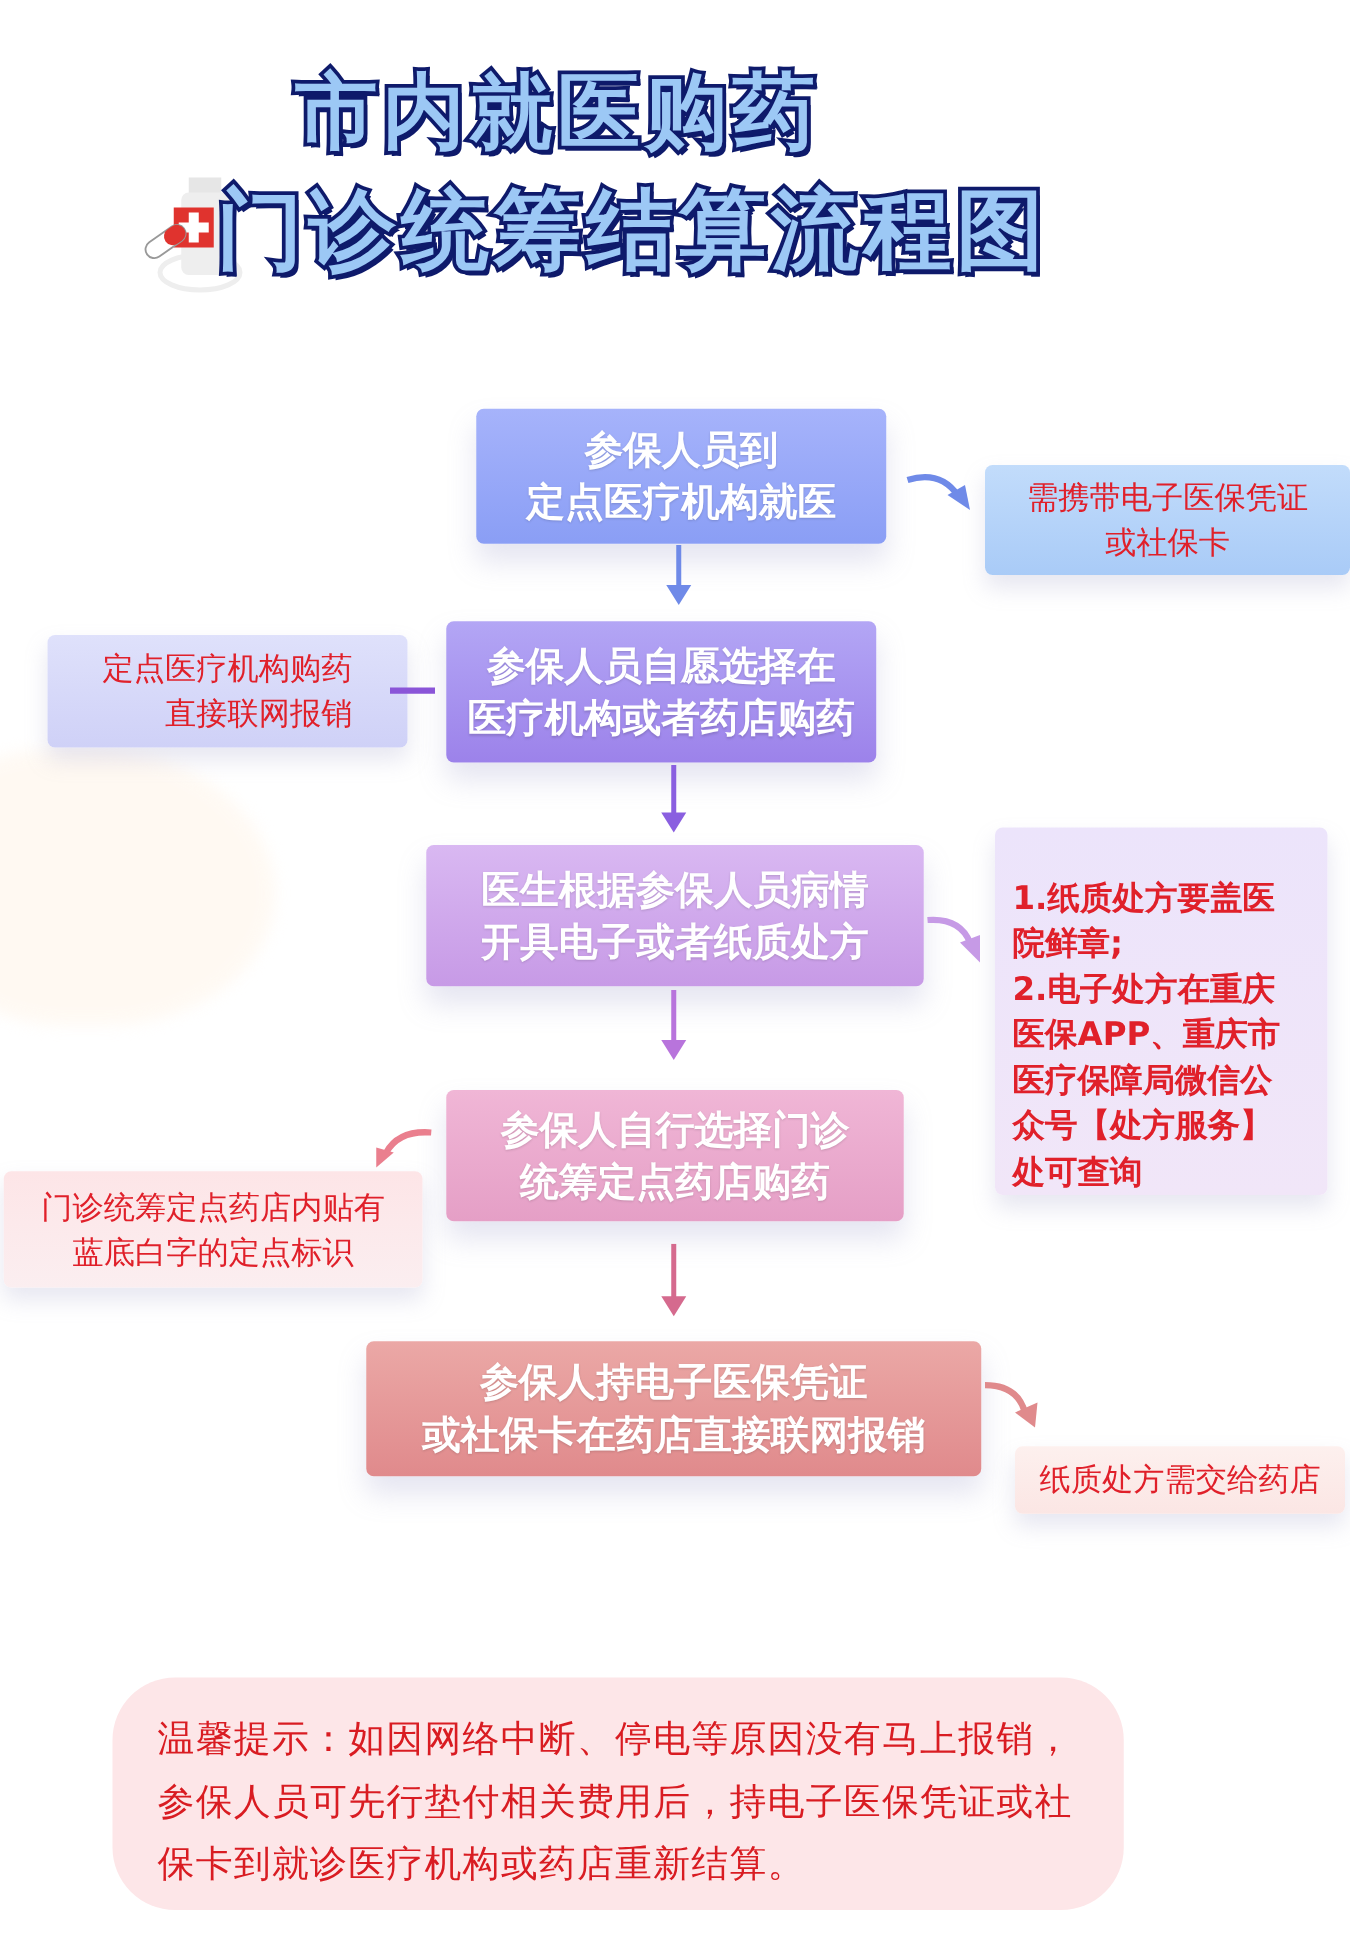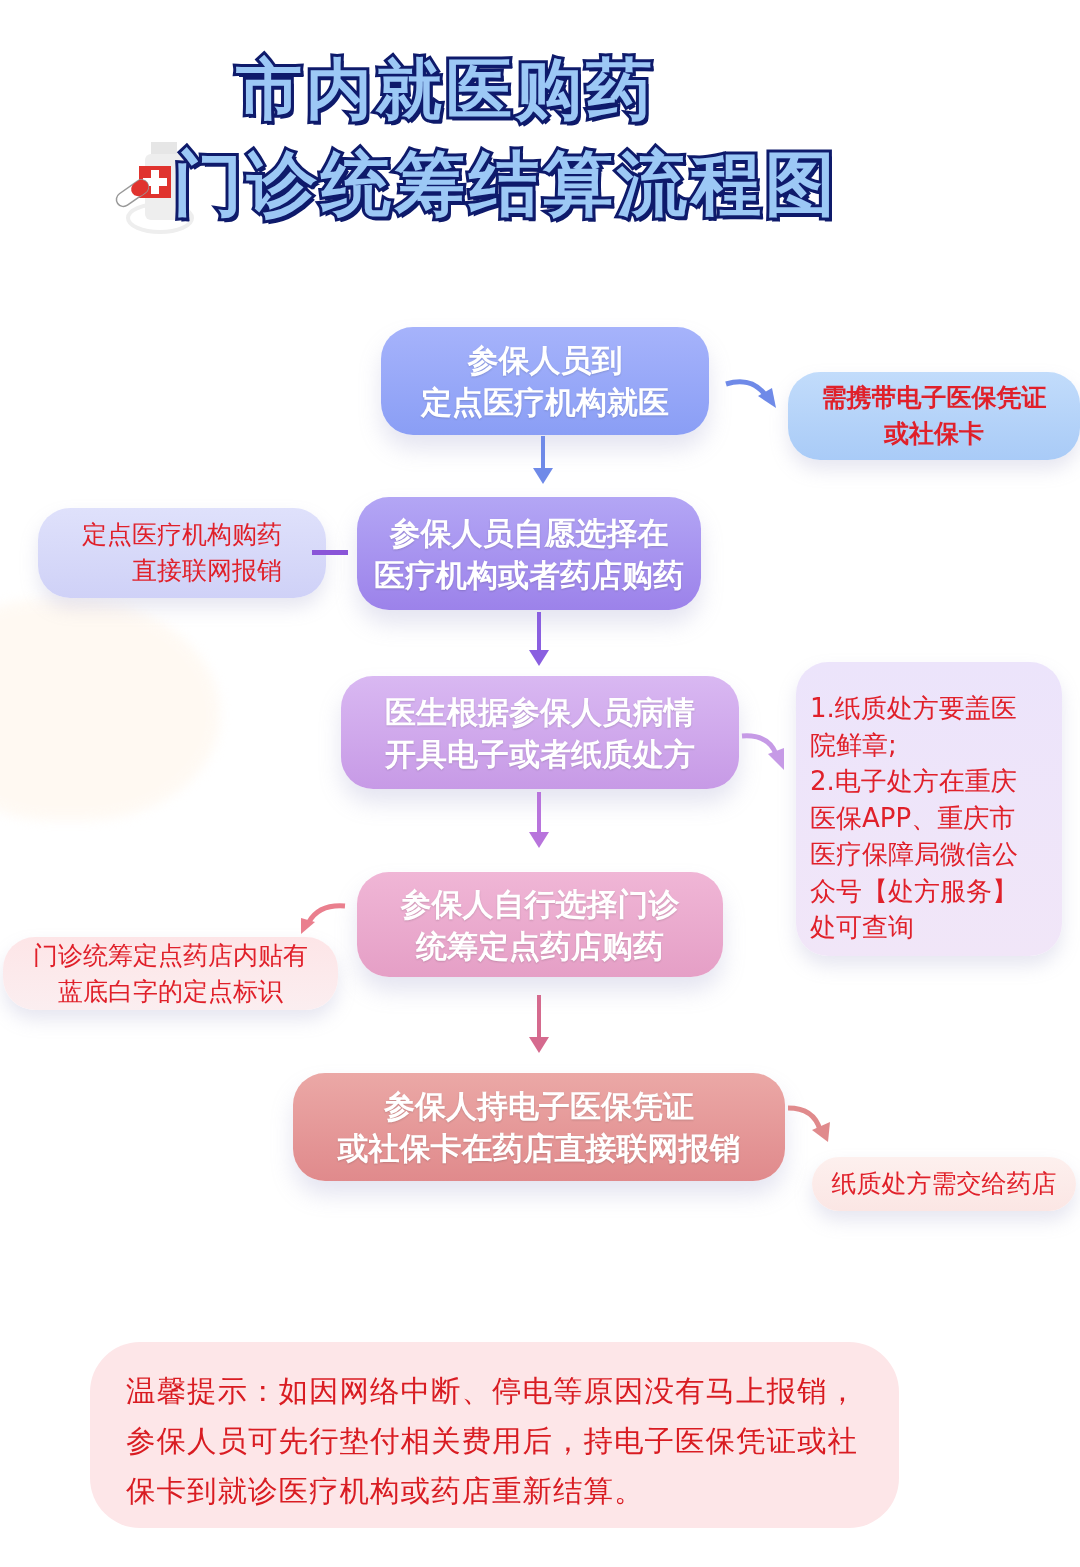--- a/index.html
+++ b/index.html
@@ -17,43 +17,43 @@
     font-weight: bold; color: #9cc8f5;
     -webkit-text-stroke: 6px #0e1a6b; paint-order: stroke fill;
     text-shadow: 3px 4px 0 #0e1a6b;
     letter-spacing: 4px;
   }
   .title-1 { top: 45px; font-size: 66px; }
   .title-2 { top: 138px; font-size: 70px; left: 60px; }
   .med-icon { position: absolute; left: 115px; top: 138px; width: 90px; height: 100px; }
 
   .box {
-    position: absolute; border-radius: 32px; display: flex; align-items: center;
+    position: absolute; border-radius: 6px; display: flex; align-items: center;
     justify-content: center; text-align: center; box-sizing: border-box;
   }
   .main {
     color: #ffffff; font-weight: bold; font-size: 31px; line-height: 42px;
     box-shadow: 0 14px 22px rgba(150,150,200,.25);
     text-shadow: 0 1px 2px rgba(0,0,0,.15);
   }
   .side {
     color: #e0202a; font-size: 25px; line-height: 36px;
     box-shadow: 0 10px 18px rgba(160,160,200,.25);
   }
   .b1 { left: 381px; top: 327px; width: 328px; height: 108px; background: linear-gradient(180deg,#a6b3fb,#8a9ef5); }
   .b2 { left: 357px; top: 497px; width: 344px; height: 113px; background: linear-gradient(180deg,#b3a6f5,#9c82ea); }
   .b3 { left: 341px; top: 676px; width: 398px; height: 113px; background: linear-gradient(180deg,#d9b8f2,#c79ae6); }
   .b4 { left: 357px; top: 872px; width: 366px; height: 105px; background: linear-gradient(180deg,#f0b6d6,#e59fc6); }
   .b5 { left: 293px; top: 1073px; width: 492px; height: 108px; background: linear-gradient(180deg,#eba8a6,#e08a8c); align-items: center; }
 
-  .s1 { left: 788px; top: 372px; width: 292px; height: 88px; background: linear-gradient(180deg,#c2dcfb,#a9cbf7); font-weight: bold; }
+  .s1 { left: 788px; top: 372px; width: 292px; height: 88px; background: linear-gradient(180deg,#c2dcfb,#a9cbf7); }
   .s2 { left: 38px; top: 508px; width: 288px; height: 90px; background: linear-gradient(180deg,#dfe1fb,#cfd1f7); text-align: right; }
   .s3 { left: 796px; top: 662px; width: 266px; height: 294px; background: linear-gradient(180deg,#ece4fb,#f1e6f8);
-        justify-content: flex-start; align-items: center; text-align: left; padding: 18px 12px 0 14px; font-size: 26px; line-height: 36.5px; }
-  .s4 { left: 3px; top: 937px; width: 335px; height: 73px; background: linear-gradient(180deg,#fde5e7,#fbeef0); }
+        justify-content: flex-start; align-items: flex-end; text-align: left; padding: 18px 12px 0 14px; font-size: 26px; line-height: 36.5px; font-weight: bold; }
+  .s4 { left: 3px; top: 937px; width: 335px; height: 93px; background: linear-gradient(180deg,#fde5e7,#fbeef0); }
   .s5 { left: 812px; top: 1157px; width: 264px; height: 54px; background: linear-gradient(180deg,#fdf0ee,#fbe6e4); font-size: 25px; }
 
   .arrow { position: absolute; }
   .tip {
     position: absolute; left: 90px; top: 1342px; width: 809px; height: 186px;
     background: #fde6e8; border-radius: 50px; box-sizing: border-box;
     padding: 24px 30px 0 36px; color: #d91c22; font-size: 29.5px; line-height: 50px;
     letter-spacing: 1px;
   }
   .tip p { margin: 0; }

